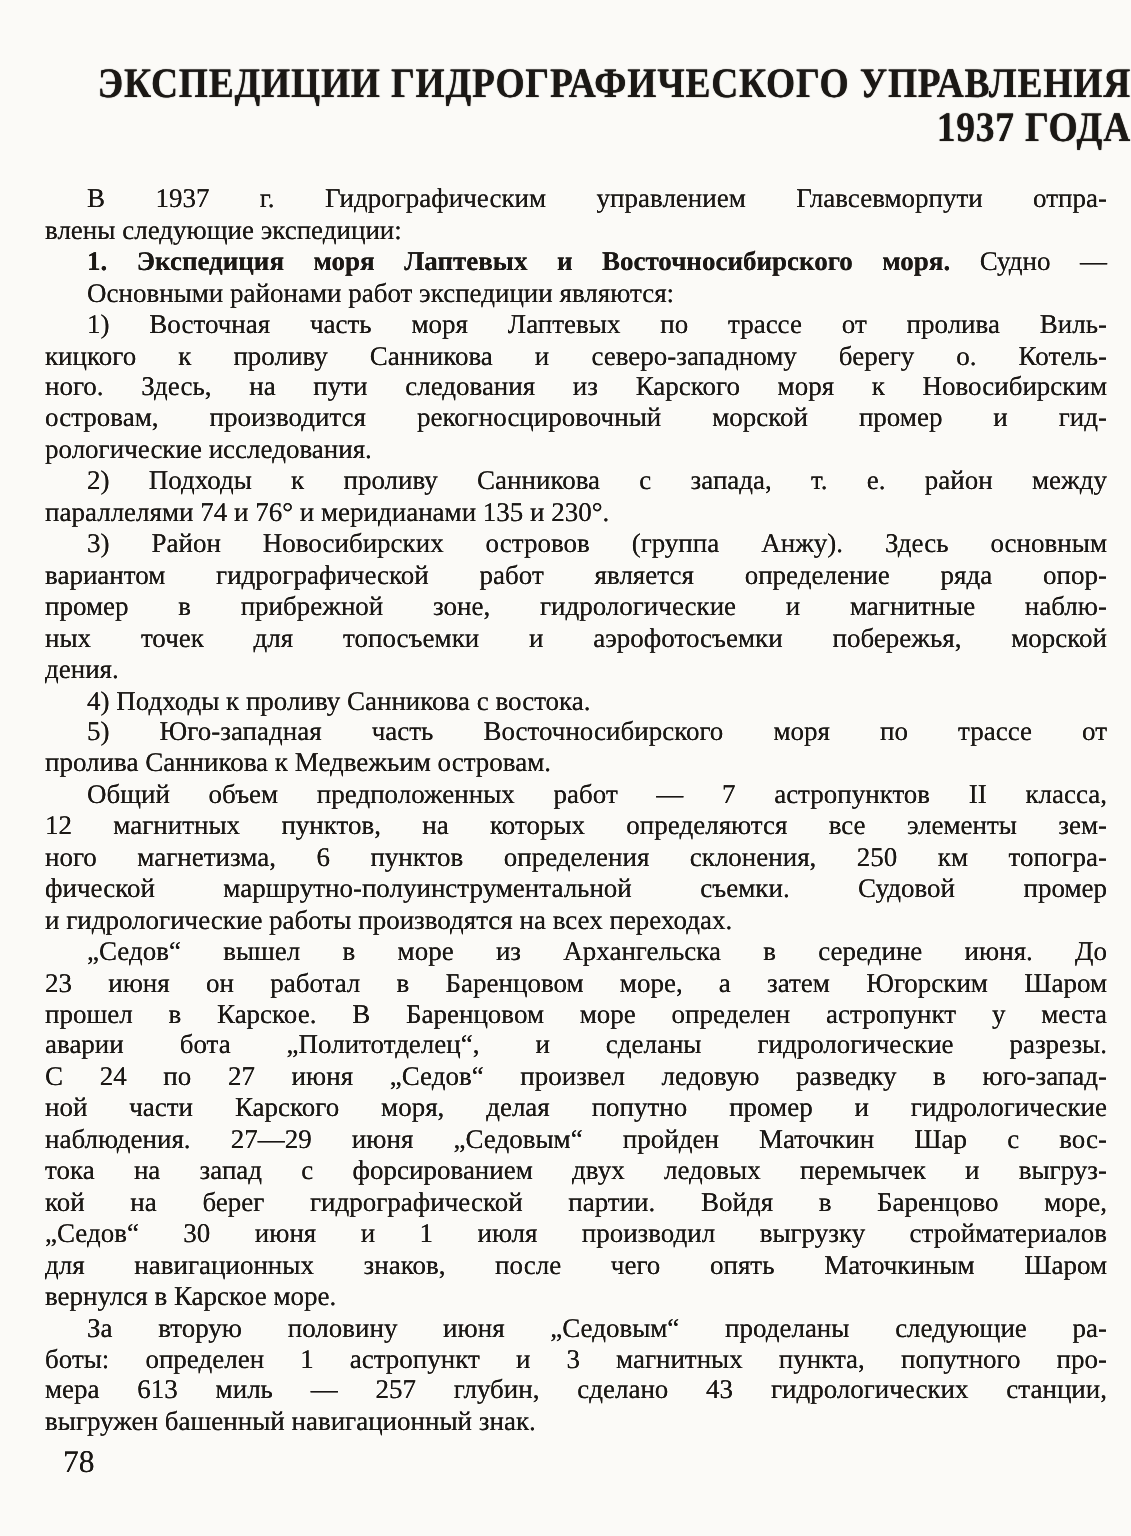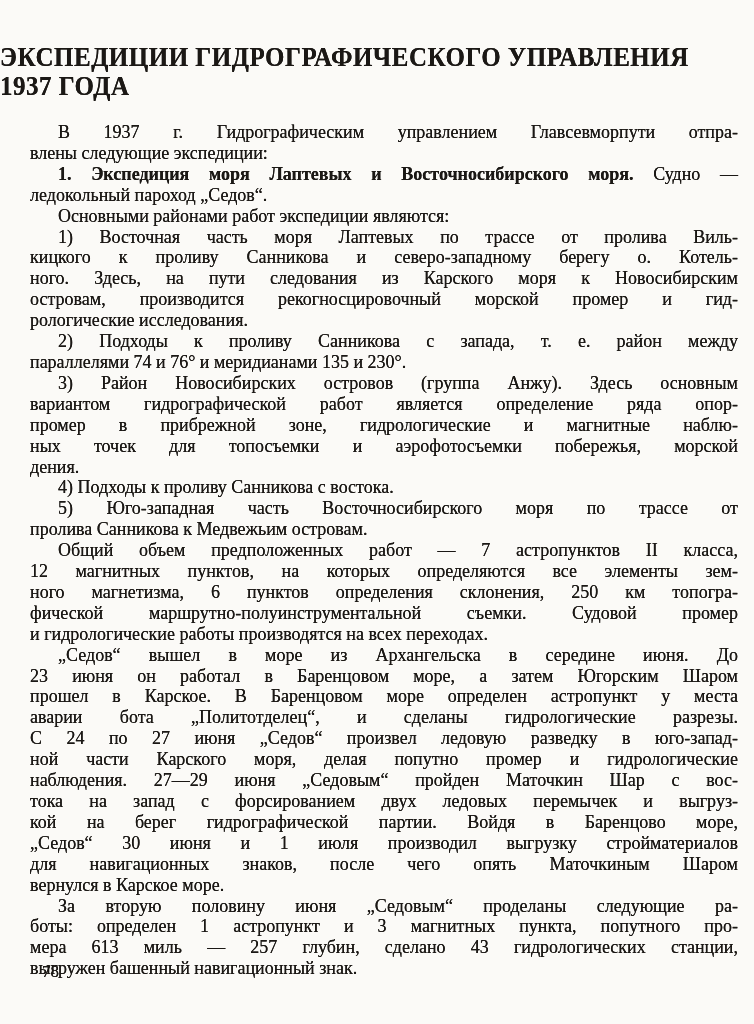--- a/index.html
+++ b/index.html
@@ -12,21 +12,21 @@
     width: 754px;
     height: 1024px;
     margin: 0 auto;
     background: #fbfaf7;
     color: #1b1815;
     font-family: "Liberation Serif", "DejaVu Serif", serif;
     overflow: hidden;
   }
   .doc-title {
     margin-top: 42px;
-    text-align: left;
+    text-align: right;
     font-weight: bold;
     font-size: 25px;
     line-height: 29px;
     letter-spacing: 0.5px;
     text-shadow: 0 0 0.6px currentColor;
   }
   .doc-title .t-line {
     transform: scaleY(1.12);
     transform-origin: 50% 50%;
   }
@@ -51,38 +51,37 @@
     text-indent: 28px;
   }
   .bold {
     font-weight: bold;
     margin-top: 24px;
   }
   .page-number {
     position: absolute;
     left: 42px;
     top: 962px;
-    font-size: 17px;
+    font-size: 21px;
     text-shadow: 0 0 0.35px currentColor;
   }
 </style>
 </head>
 <body>
 
 <div class="page">
   <div class="doc-title">
     <div class="t-line">ЭКСПЕДИЦИИ ГИДРОГРАФИЧЕСКОГО УПРАВЛЕНИЯ</div>
     <div class="t-line">1937 ГОДА</div>
   </div>
 
   <div class="body-text">
       <div class="line indent just">В 1937 г. Гидрографическим управлением Главсевморпути отпра-</div>
       <div class="line">влены следующие экспедиции:</div>
       <div class="line indent just"><span class="bold">1. Экспедиция моря Лаптевых и Восточносибирского моря.</span><span> Судно —</span></div>
-      <div class="line">ледокольный пароход „Седов“.</div>
       <div class="line indent">Основными районами работ экспедиции являются:</div>
       <div class="line indent just">1) Восточная часть моря Лаптевых по трассе от пролива Виль-</div>
       <div class="line just">кицкого к проливу Санникова и северо-западному берегу о. Котель-</div>
       <div class="line just">ного. Здесь, на пути следования из Карского моря к Новосибирским</div>
       <div class="line just">островам, производится рекогносцировочный морской промер и гид-</div>
       <div class="line">рологические исследования.</div>
       <div class="line indent just">2) Подходы к проливу Санникова с запада, т. е. район между</div>
       <div class="line">параллелями 74 и 76° и меридианами 135 и 230°.</div>
       <div class="line indent just">3) Район Новосибирских островов (группа Анжу). Здесь основным</div>
       <div class="line just">вариантом гидрографической работ является определение ряда опор-</div>

